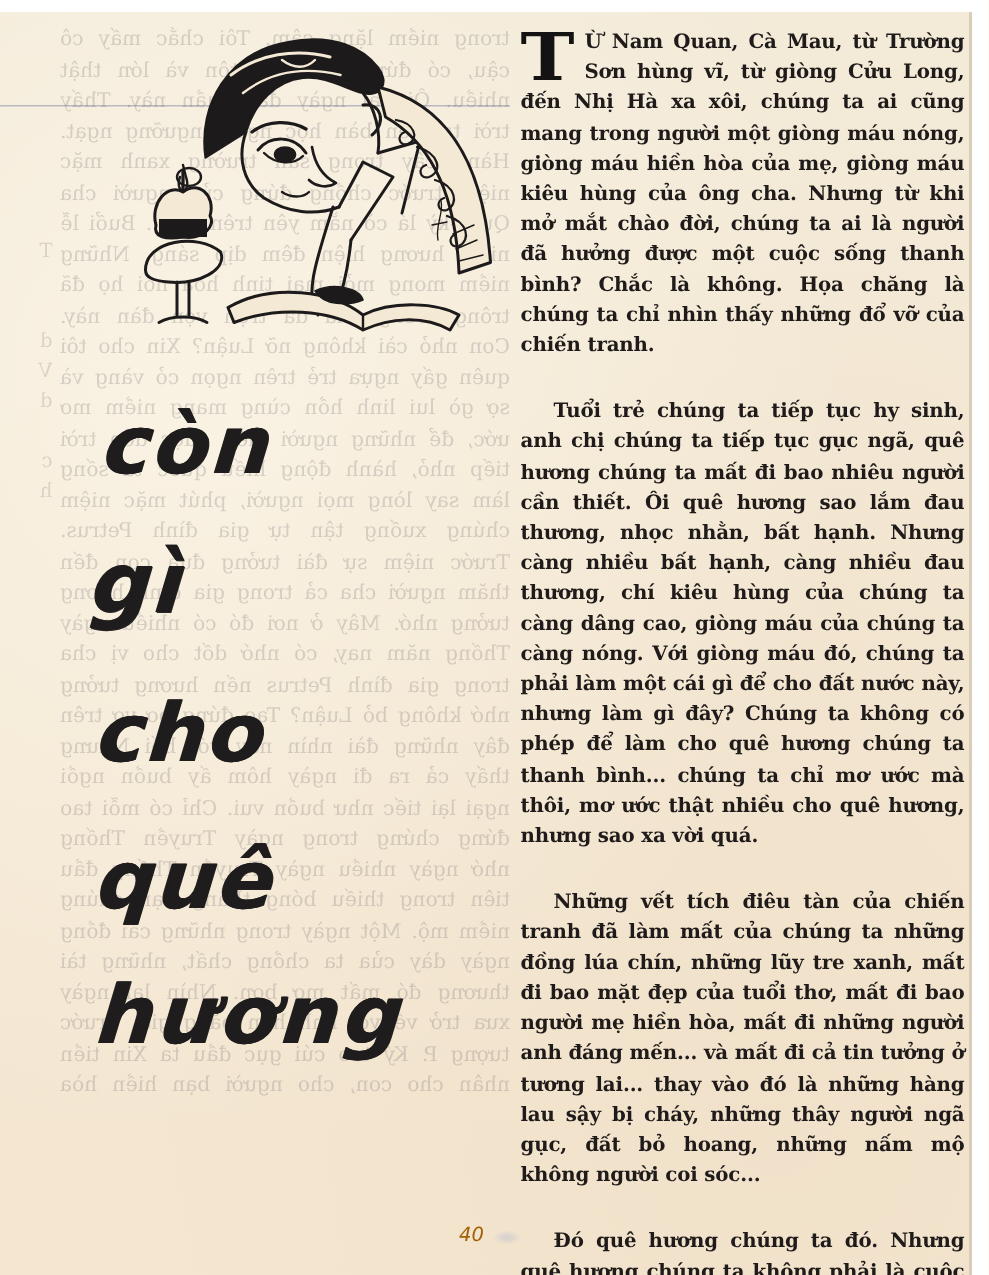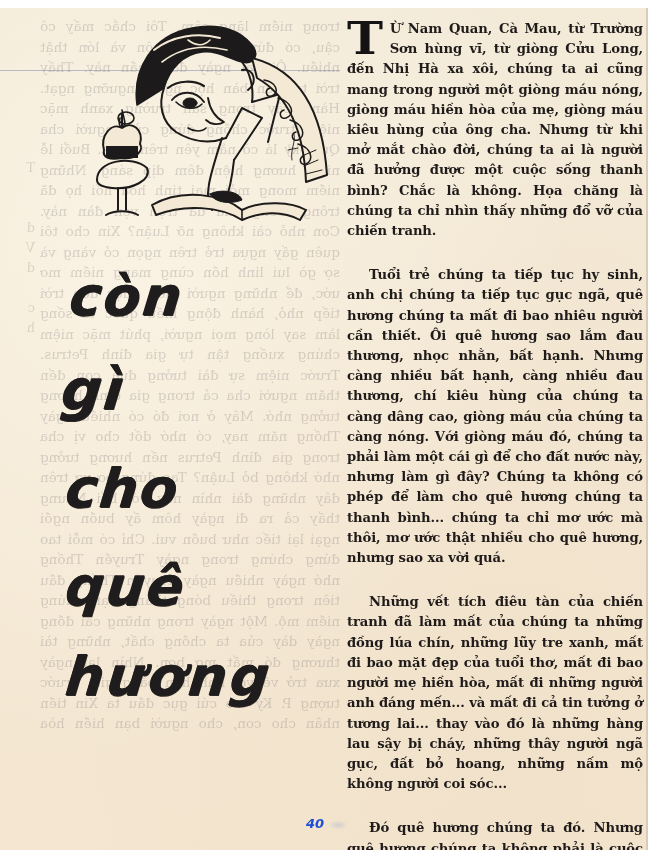--- a/index.html
+++ b/index.html
@@ -129,24 +129,24 @@
     color: #141212;
     transform: scaleX(1.1);
     transform-origin: left;
     padding-right: 4px;
   }
   .page-number {
     position: absolute;
     left: 306px;
     top: 816px;
     font-family: "DejaVu Sans", sans-serif;
-    font-weight: 700;
+    font-weight: 400;
     font-style: italic;
     font-size: 13px;
-    color: #1d4ed8;
+    color: #a16207;
   }
   .smudge {
     position: absolute;
     left: 328px;
     top: 820px;
     width: 20px;
     height: 10px;
     background: radial-gradient(ellipse, rgba(150,170,210,0.35) 0%, rgba(150,170,210,0) 70%);
   }
 </style>

